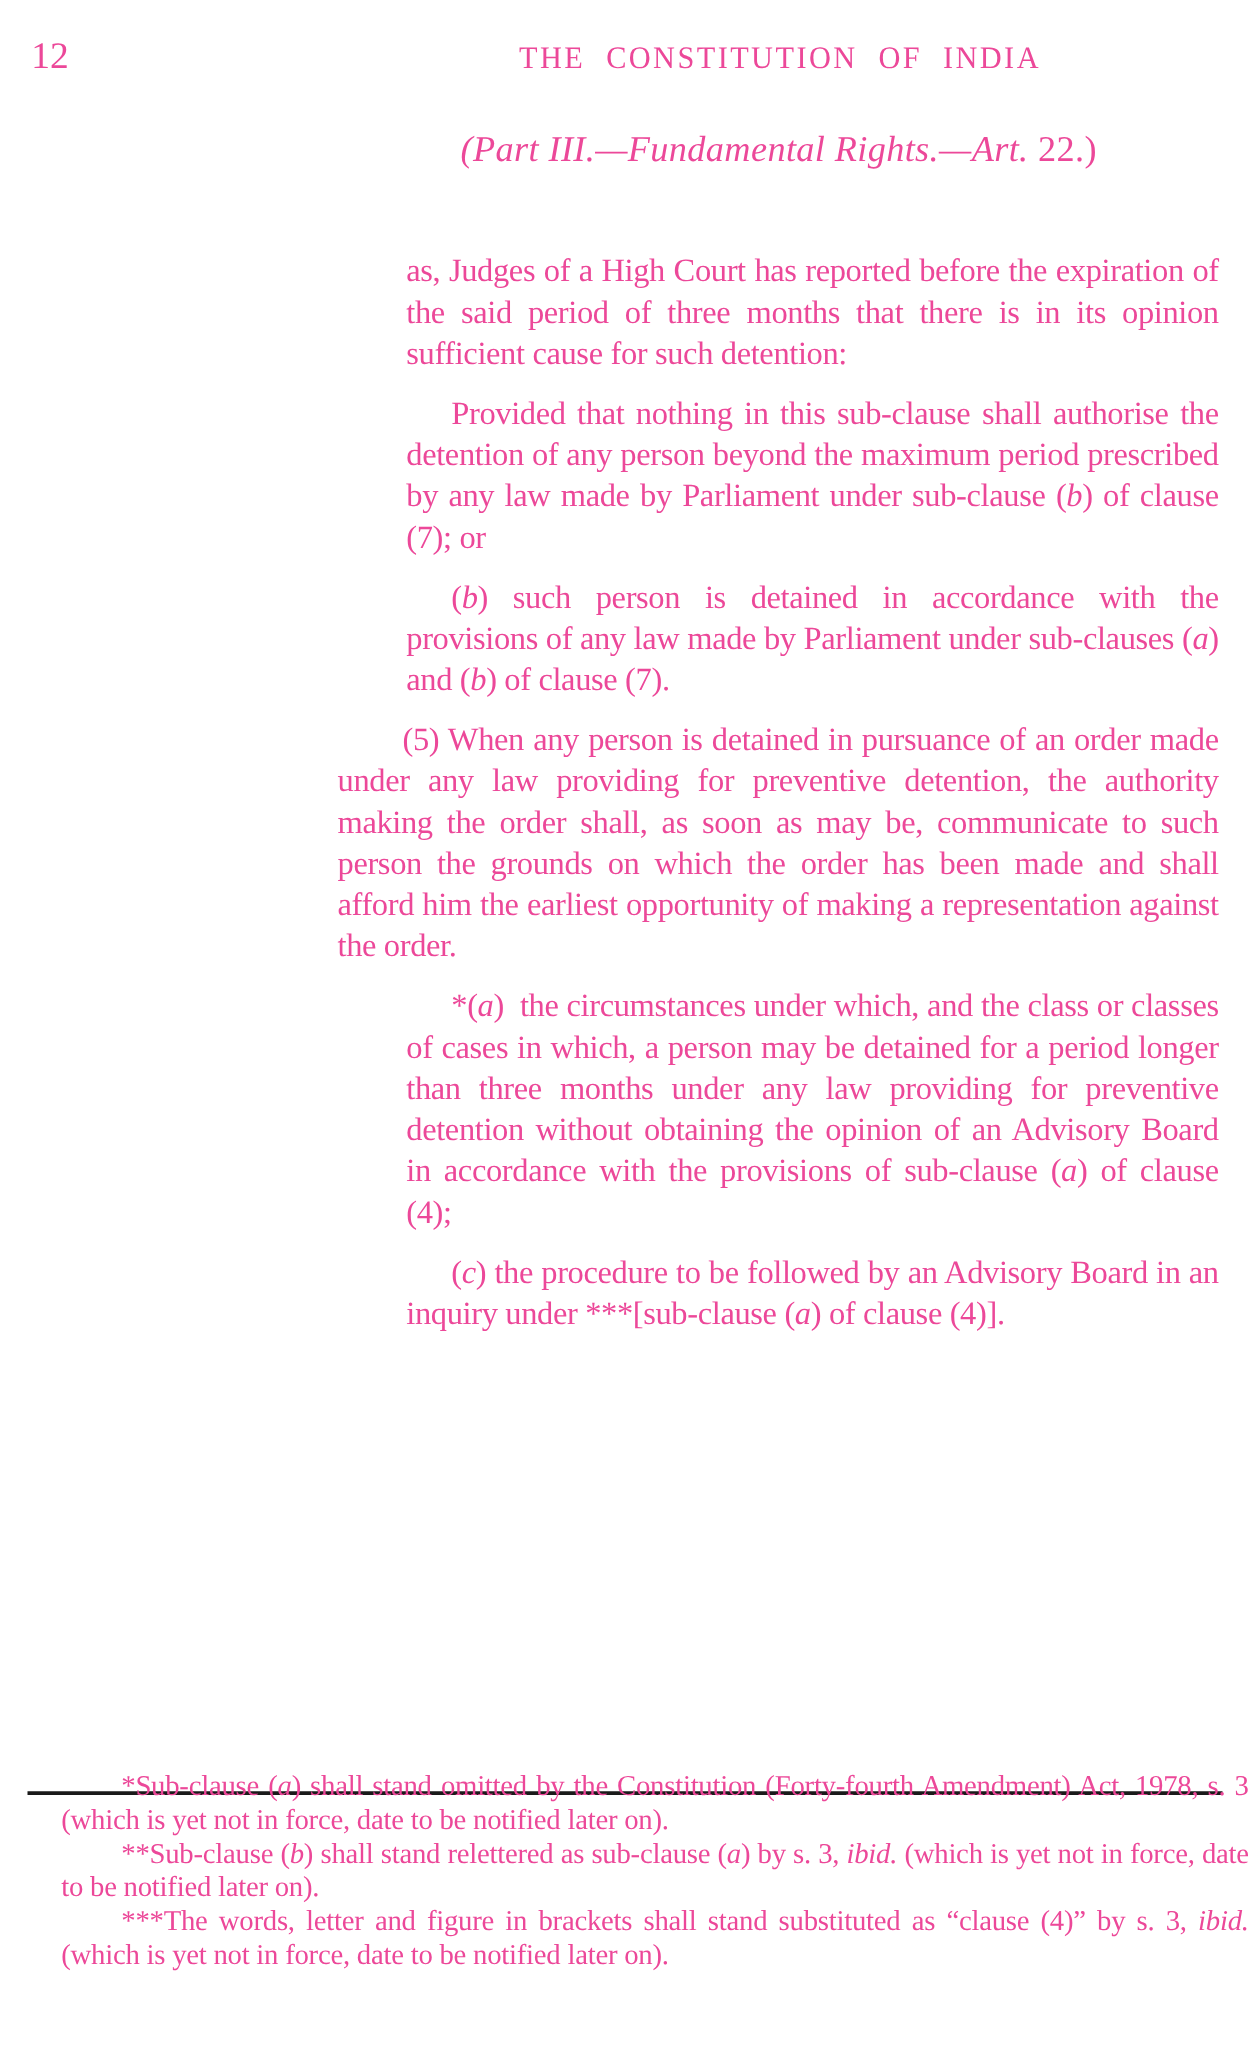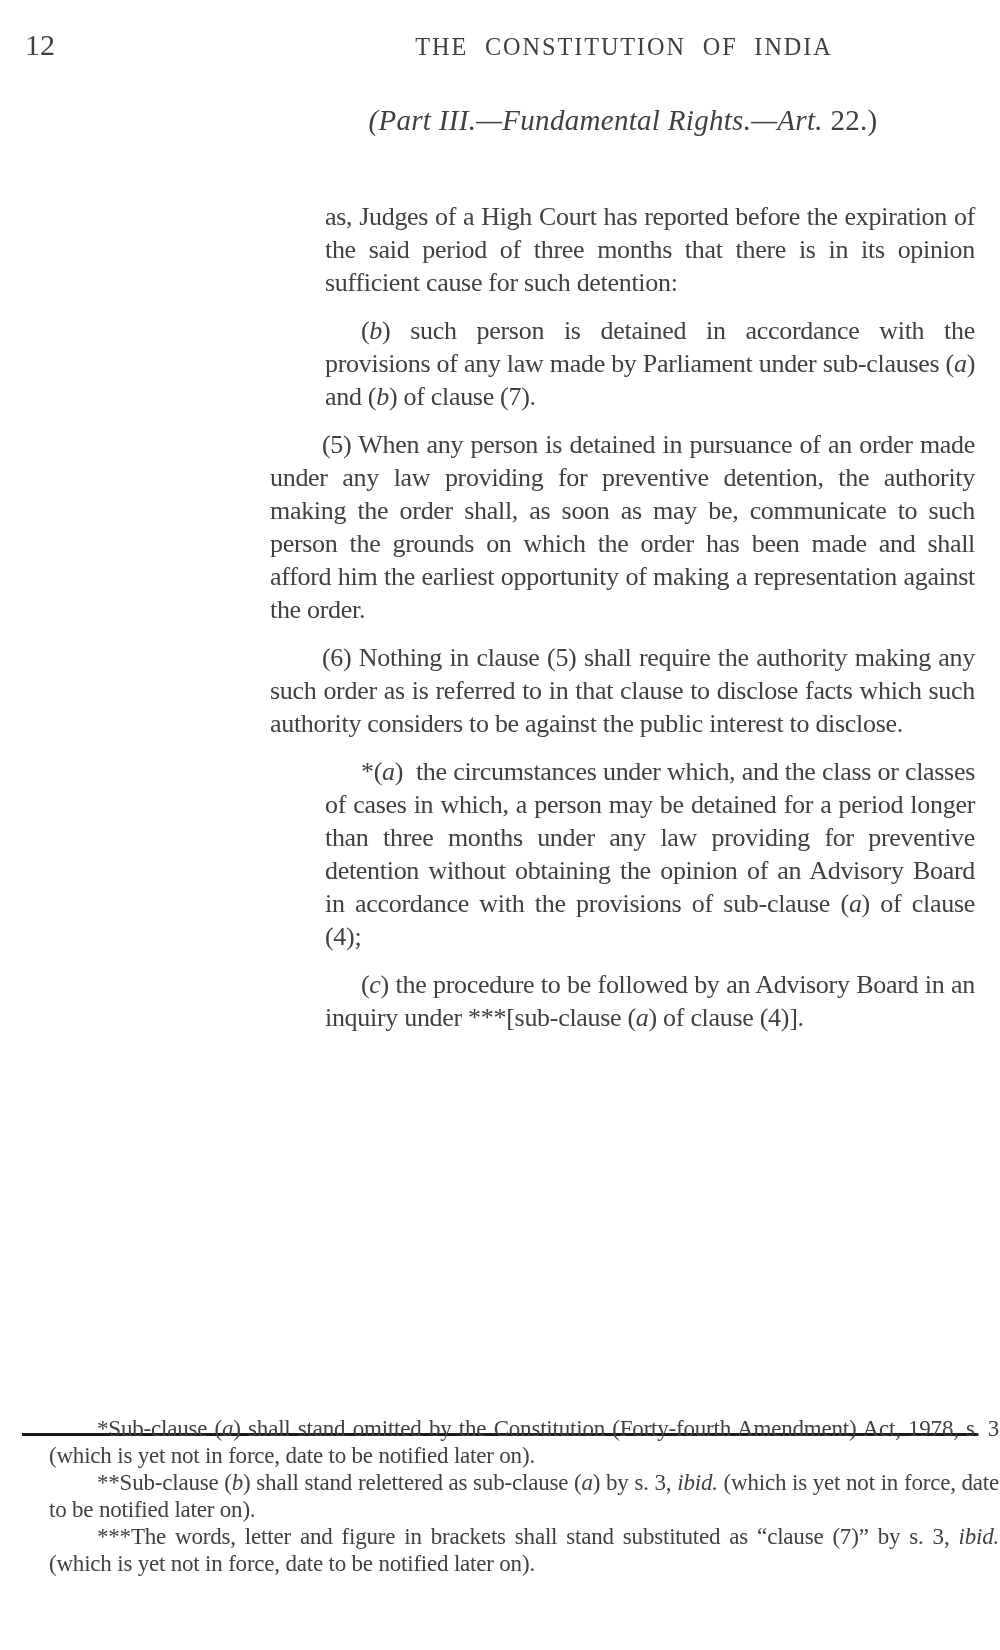--- a/index.html
+++ b/index.html
@@ -5,21 +5,21 @@
   html, body {
     margin: 0;
     padding: 0;
     background: #ffffff;
   }
   .page {
     position: relative;
     width: 1000px;
     height: 1650px;
     background: #ffffff;
-    color: #404040;
+    color: #ec4899;
     font-family: "Liberation Serif", serif;
     overflow: hidden;
   }
   .page-number {
     position: absolute;
     left: 25px;
     top: 28px;
     font-size: 30px;
     line-height: 34px;
   }
@@ -103,25 +103,25 @@
 </style>
 </head>
 <body>
 
 <div class="page">
   <div class="page-number">12</div>
   <div class="running-title">THE CONSTITUTION OF INDIA</div>
   <div class="subtitle"><i>(</i><i>Part III.—Fundamental Rights.—Art.</i><span> 22.)</span></div>
   <div class="content">
       <p class="para opening"><span>as, Judges of a High Court has reported before the expiration of the said period of three months that there is in its opinion sufficient cause for such detention:</span></p>
+      <p class="para sub"><span>Provided that nothing in this sub-clause shall authorise the detention of any person beyond the maximum period prescribed by any law made by Parliament under sub-clause (</span><i>b</i><span>) of clause (7); or</span></p>
       <p class="para sub"><span>(</span><i>b</i><span>) such person is detained in accordance with the provisions of any law made by Parliament under sub-clauses (</span><i>a</i><span>) and (</span><i>b</i><span>) of clause (7).</span></p>
       <p class="para main"><span>(5) When any person is detained in pursuance of an order made under any law providing for preventive detention, the authority making the order shall, as soon as may be, communicate to such person the grounds on which the order has been made and shall afford him the earliest opportunity of making a representation against the order.</span></p>
-      <p class="para main"><span>(6) Nothing in clause (5) shall require the authority making any such order as is referred to in that clause to disclose facts which such authority considers to be against the public interest to disclose.</span></p>
       <p class="para sub"><span>*(</span><i>a</i><span>)&nbsp; the circumstances under which, and the class or classes of cases in which, a person may be detained for a period longer than three months under any law providing for preventive detention without obtaining the opinion of an Advisory Board in accordance with the provisions of sub-clause (</span><i>a</i><span>) of clause (4);</span></p>
       <p class="para sub"><span>(</span><i>c</i><span>) the procedure to be followed by an Advisory Board in an inquiry under ***[sub-clause (</span><i>a</i><span>) of clause (4)].</span></p>
     </div>
   <div class="footnote-rule"></div>
   <div class="footnotes">
       <p class="para footnote"><span>*Sub-clause (</span><i>a</i><span>) shall stand omitted by the Constitution (Forty-fourth Amendment) Act, 1978, s. 3 (which is yet not in force, date to be notified later on).</span></p>
       <p class="para footnote"><span>**Sub-clause (</span><i>b</i><span>) shall stand relettered as sub-clause (</span><i>a</i><span>) by s. 3, </span><i>ibid.</i><span> (which is yet not in force, date to be notified later on).</span></p>
-      <p class="para footnote"><span>***The words, letter and figure in brackets shall stand substituted as “clause (7)” by s. 3, </span><i>ibid.</i><span> (which is yet not in force, date to be notified later on).</span></p>
+      <p class="para footnote"><span>***The words, letter and figure in brackets shall stand substituted as “clause (4)” by s. 3, </span><i>ibid.</i><span> (which is yet not in force, date to be notified later on).</span></p>
     </div>
 </div>
 
 </body></html>

